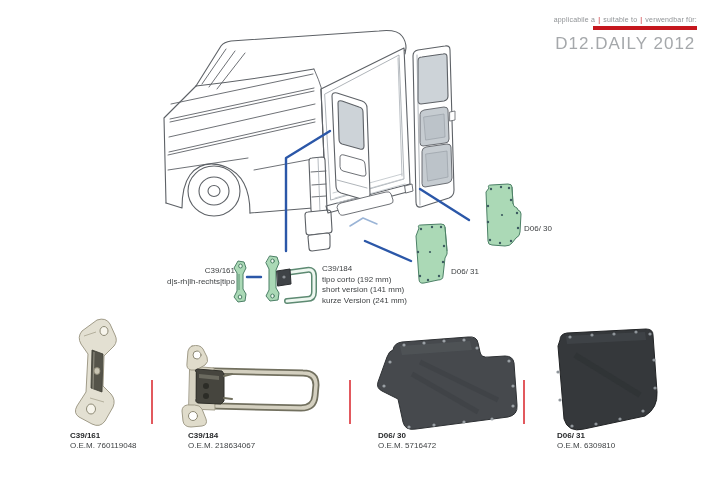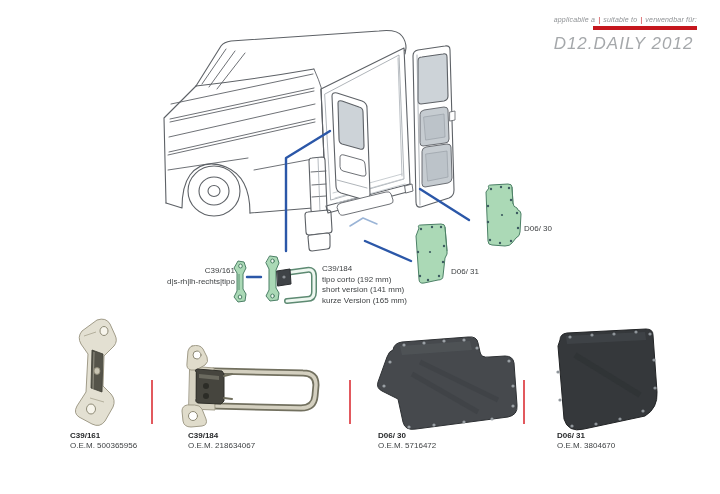--- a/index.html
+++ b/index.html
@@ -1,21 +1,21 @@
 <!DOCTYPE html>
 <html><head>
 <meta charset="utf-8">
 <style>
   html,body{margin:0;padding:0;background:#fff;}
   #canvas{position:relative;width:720px;height:494px;background:#fff;overflow:hidden;
           font-family:"Liberation Sans",sans-serif;}
   svg{position:absolute;left:0;top:0;}
 
   
-  .header{position:absolute;top:16px;right:23px;text-align:left;font-style:italic;}
+  .header{position:absolute;top:16px;right:23px;text-align:center;}
   .app-line{font-size:7px;color:#8f9295;letter-spacing:.2px;white-space:nowrap;}
   .app-line .sep{color:#c5161d;padding:0 3px;}
   .red-bar{height:4px;width:104px;background:#c5161d;margin:3px 0 4px auto;}
   .model-title{font-size:17px;color:#a5a8ab;letter-spacing:1px;white-space:nowrap;}
 
   
   .callout{position:absolute;font-size:8px;color:#3f4244;line-height:10.5px;white-space:nowrap;}
   .callout.right{text-align:right;}
 
   
@@ -232,45 +232,45 @@
 
   <div class="callout right" style="left:115px;top:266px;width:120px;">
     <div>C39/161</div>
     <div>d|s-rh|lh-rechts|tipo</div>
   </div>
 
   <div class="callout" style="left:322px;top:264px;">
     <div>C39/184</div>
     <div>tipo corto (192 mm)</div>
     <div>short version (141 mm)</div>
-    <div>kurze Version (165 mm)</div>
+    <div>kurze Version (241 mm)</div>
   </div>
 
   <div class="callout" style="left:524px;top:224px;">
     <div>D06/ 30</div>
   </div>
 
   <div class="callout" style="left:451px;top:267px;">
     <div>D06/ 31</div>
   </div>
 
   <div class="prod-label" style="left:70px;top:431px;">
     <div class="code">C39/161</div>
-    <div class="oem">O.E.M. 500365956</div>
+    <div class="oem">O.E.M. 760119048</div>
   </div>
   <div class="prod-label" style="left:188px;top:431px;">
     <div class="code">C39/184</div>
     <div class="oem">O.E.M. 218634067</div>
   </div>
   <div class="prod-label" style="left:378px;top:431px;">
     <div class="code">D06/ 30</div>
     <div class="oem">O.E.M. 5716472</div>
   </div>
   <div class="prod-label" style="left:557px;top:431px;">
     <div class="code">D06/ 31</div>
-    <div class="oem">O.E.M. 3804670</div>
+    <div class="oem">O.E.M. 6309810</div>
   </div>
 
   <div class="divider" style="left:151px;"></div>
   <div class="divider" style="left:349px;"></div>
   <div class="divider" style="left:523px;"></div>
 
 </div>
 
 </body></html>

